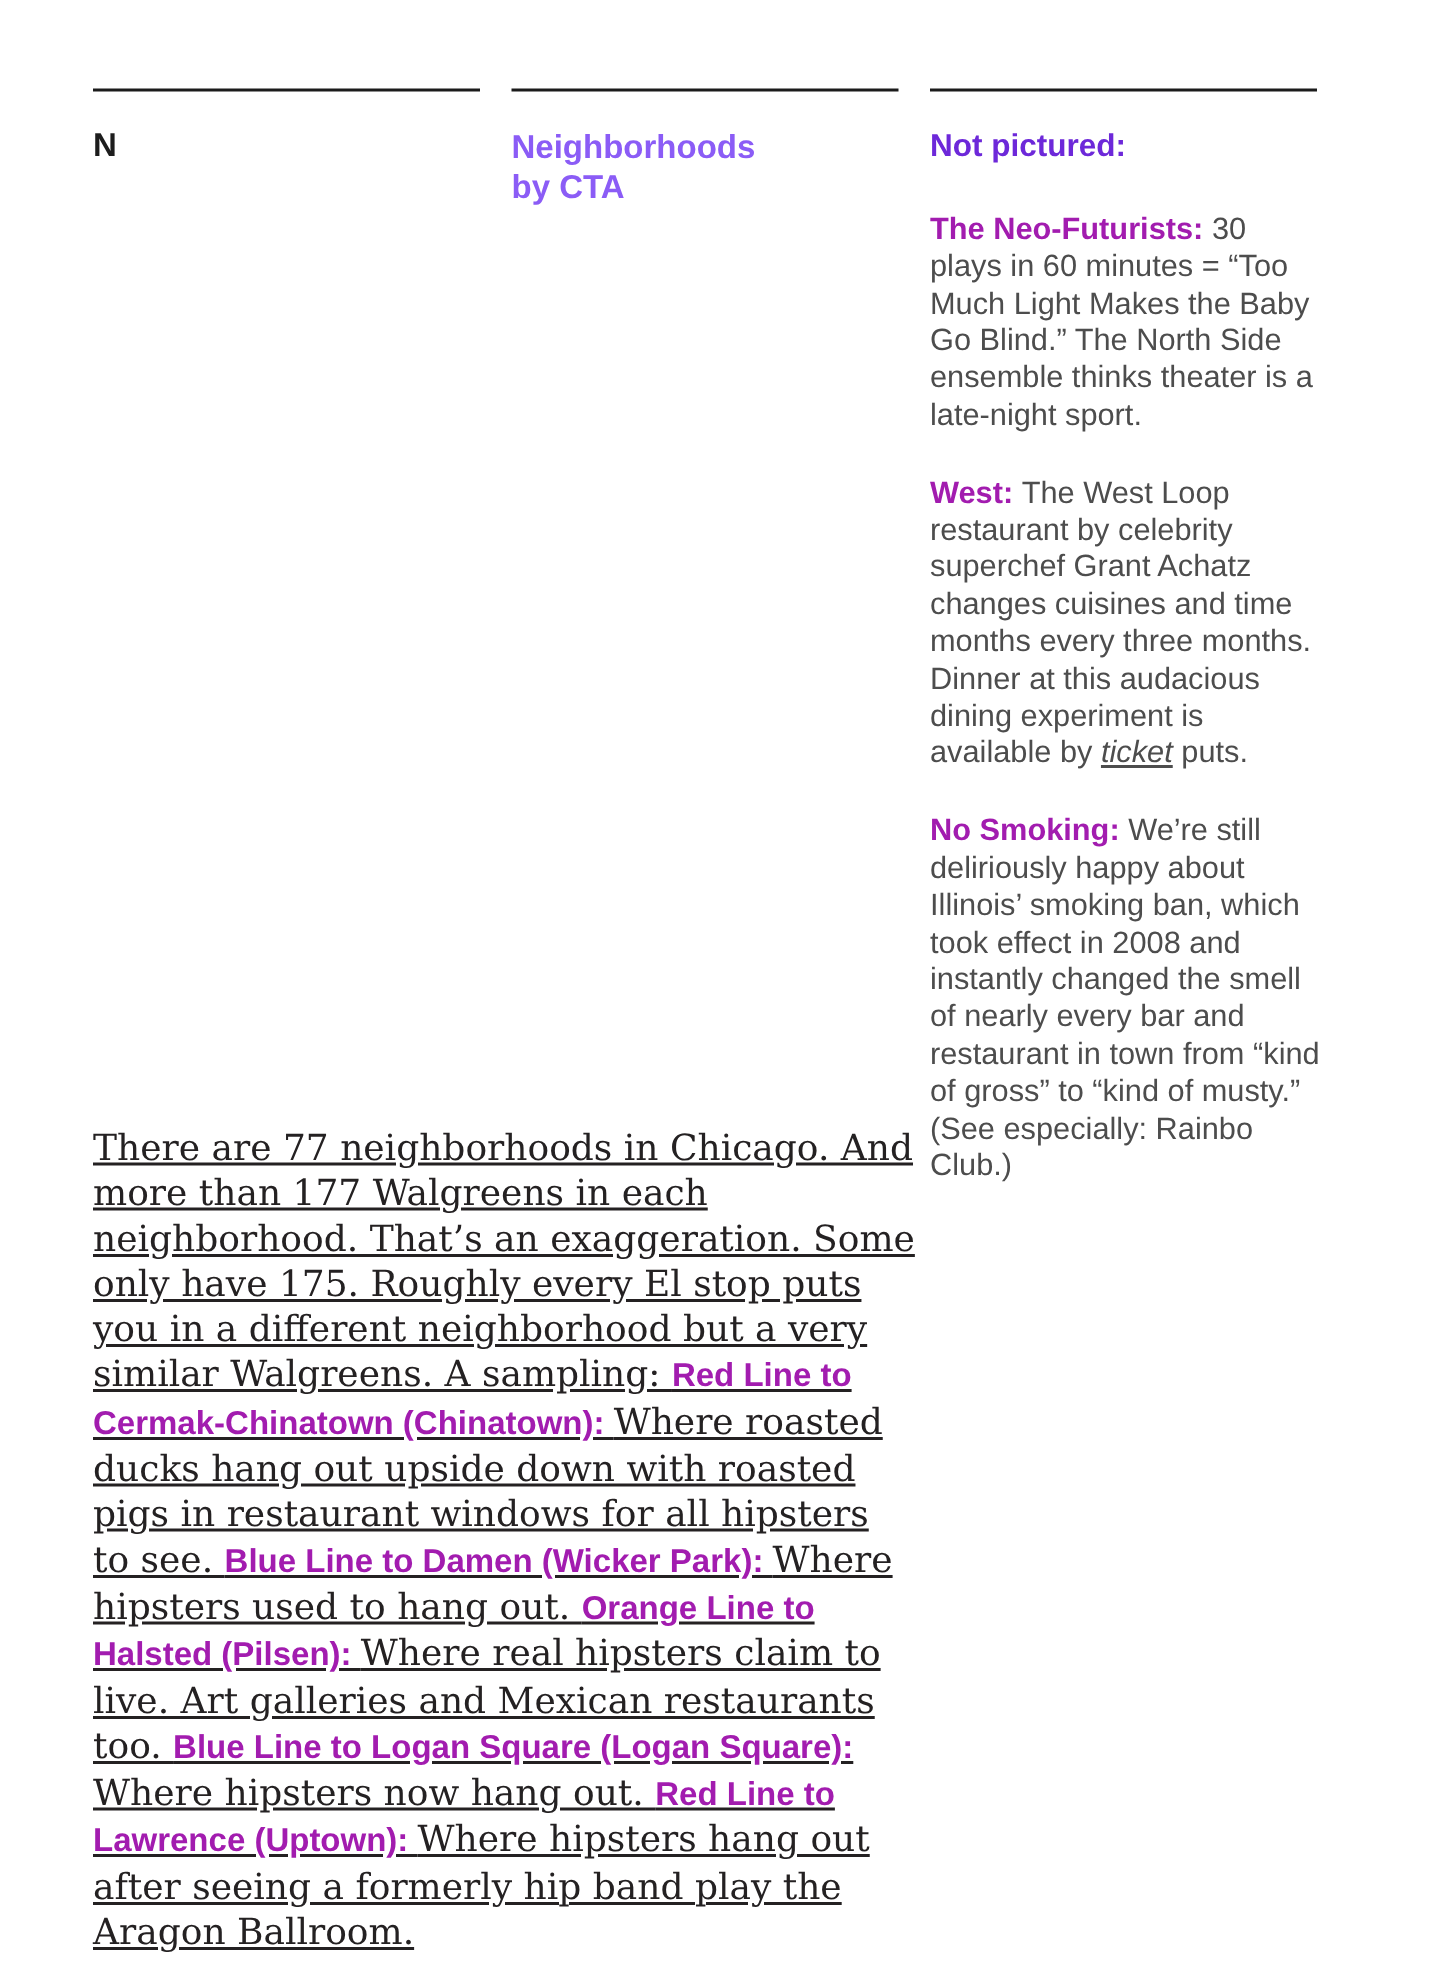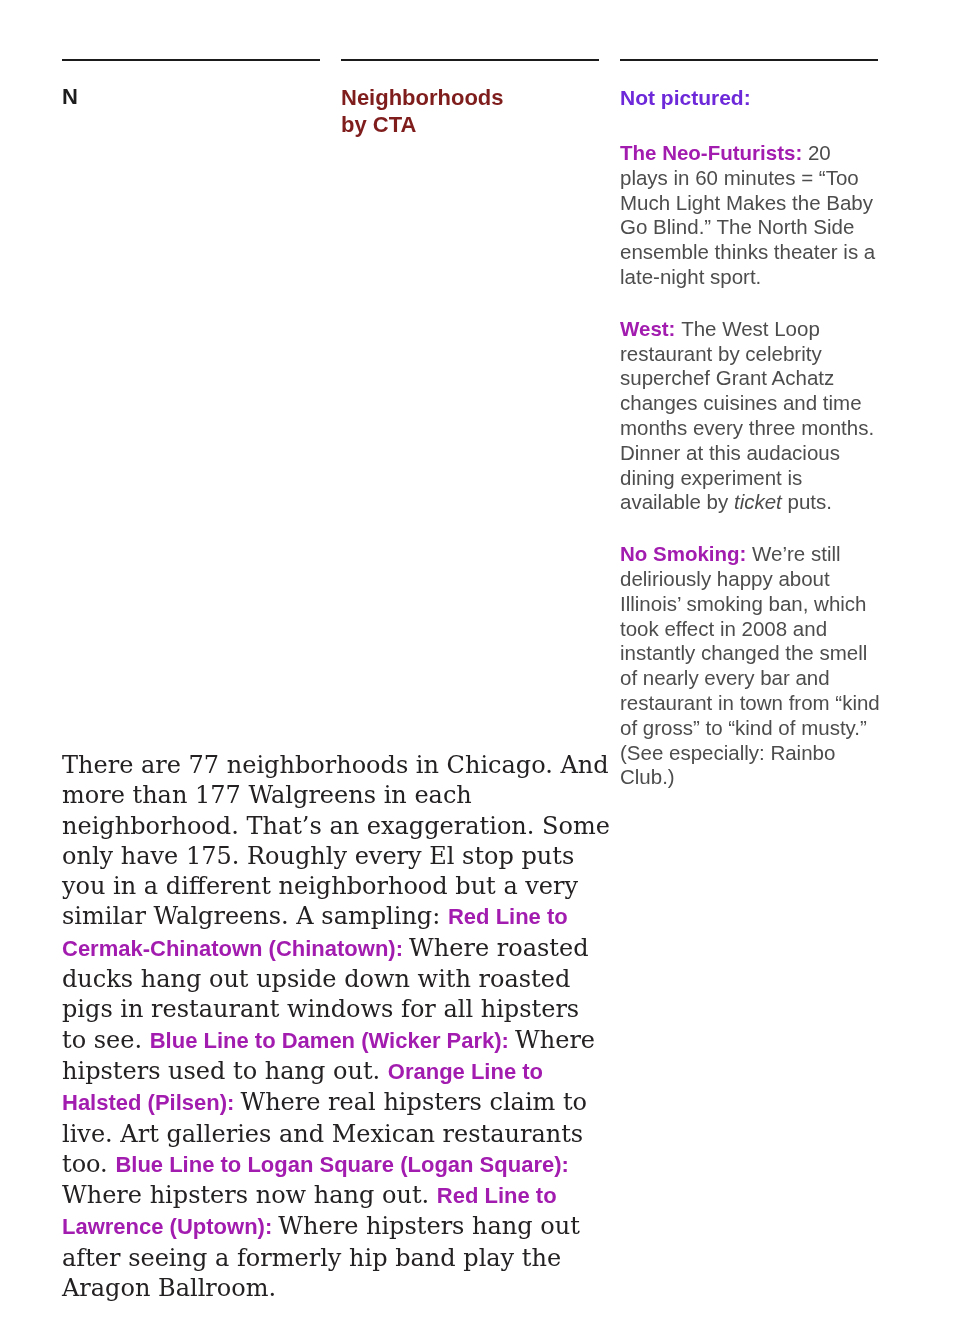--- a/index.html
+++ b/index.html
@@ -30,21 +30,21 @@
     left: 62px;
     top: 84px;
     font: bold 22px/26px "Liberation Sans", sans-serif;
     color: #1d1d1d;
   }
   .section-title {
     position: absolute;
     left: 341px;
     top: 84px;
     font: bold 22px/27px "Liberation Sans", sans-serif;
-    color: #7f1d1d;
+    color: #8b5cf6;
   }
   .sidebar-header {
     position: absolute;
     left: 620px;
     top: 85px;
     font: bold 21px/25px "Liberation Sans", sans-serif;
     color: #6d28d9;
   }
   .sidebar {
     position: absolute;
@@ -57,28 +57,29 @@
   .sidebar p {
     margin: 0 0 27px 0;
   }
   .main-article {
     position: absolute;
     left: 62px;
     top: 750px;
     width: 548px;
     font: 24px/30.3px "DejaVu Serif", serif;
     color: #242122;
+    text-decoration: underline;
   }
   .r-bold {
     font-family: "Liberation Sans", sans-serif;
     font-weight: bold;
     color: #a21caf;
   }
   .main-article .r-bold { font-size: 22px; }
-  .r-italic { font-style: italic; }
+  .r-italic { font-style: italic; text-decoration: underline; }
   .r-sans, .r-serif { font-weight: normal; }
 </style>
 </head>
 <body>
 
 <div id="page">
 
   <div class="rule" id="rule-1"></div>
   <div class="rule" id="rule-2"></div>
   <div class="rule" id="rule-3"></div>
@@ -86,20 +87,20 @@
   <div class="section-letter">N</div>
 
   <div class="section-title">
     <div>Neighborhoods</div>
     <div>by CTA</div>
   </div>
 
   <div class="sidebar-header">Not pictured:</div>
 
   <div class="sidebar" id="sidebar-entries">
-      <p><span class="r-bold">The Neo-Futurists: </span><span class="r-sans">20 plays in 60 minutes = “Too Much Light Makes the Baby Go Blind.” The North Side ensemble thinks theater is a late-night sport.</span></p>
+      <p><span class="r-bold">The Neo-Futurists: </span><span class="r-sans">30 plays in 60 minutes = “Too Much Light Makes the Baby Go Blind.” The North Side ensemble thinks theater is a late-night sport.</span></p>
       <p><span class="r-bold">West: </span><span class="r-sans">The West Loop restaurant by celebrity superchef Grant Achatz changes cuisines and time months every three months. Dinner at this audacious dining experiment is available by </span><span class="r-italic">ticket</span><span class="r-sans"> puts.</span></p>
       <p><span class="r-bold">No Smoking: </span><span class="r-sans">We’re still deliriously happy about Illinois’ smoking ban, which took effect in 2008 and instantly changed the smell of nearly every bar and restaurant in town from “kind of gross” to “kind of musty.” (See especially: Rainbo Club.)</span></p>
     </div>
 
   <div class="main-article" id="main-article"><span class="r-serif">There are 77 neighborhoods in Chicago. And more than 177 Walgreens in each neighborhood. That’s an exaggeration. Some only have 175. Roughly every El stop puts you in a different neighborhood but a very similar Walgreens. A sampling: </span><span class="r-bold">Red Line to Cermak-Chinatown (Chinatown): </span><span class="r-serif">Where roasted ducks hang out upside down with roasted pigs in restaurant windows for all hipsters to see. </span><span class="r-bold">Blue Line to Damen (Wicker Park): </span><span class="r-serif">Where hipsters used to hang out. </span><span class="r-bold">Orange Line to Halsted (Pilsen): </span><span class="r-serif">Where real hipsters claim to live. Art galleries and Mexican restaurants too. </span><span class="r-bold">Blue Line to Logan Square (Logan Square): </span><span class="r-serif">Where hipsters now hang out. </span><span class="r-bold">Red Line to Lawrence (Uptown): </span><span class="r-serif">Where hipsters hang out after seeing a formerly hip band play the Aragon Ballroom.</span></div>
 
 </div>
 
 </body></html>

